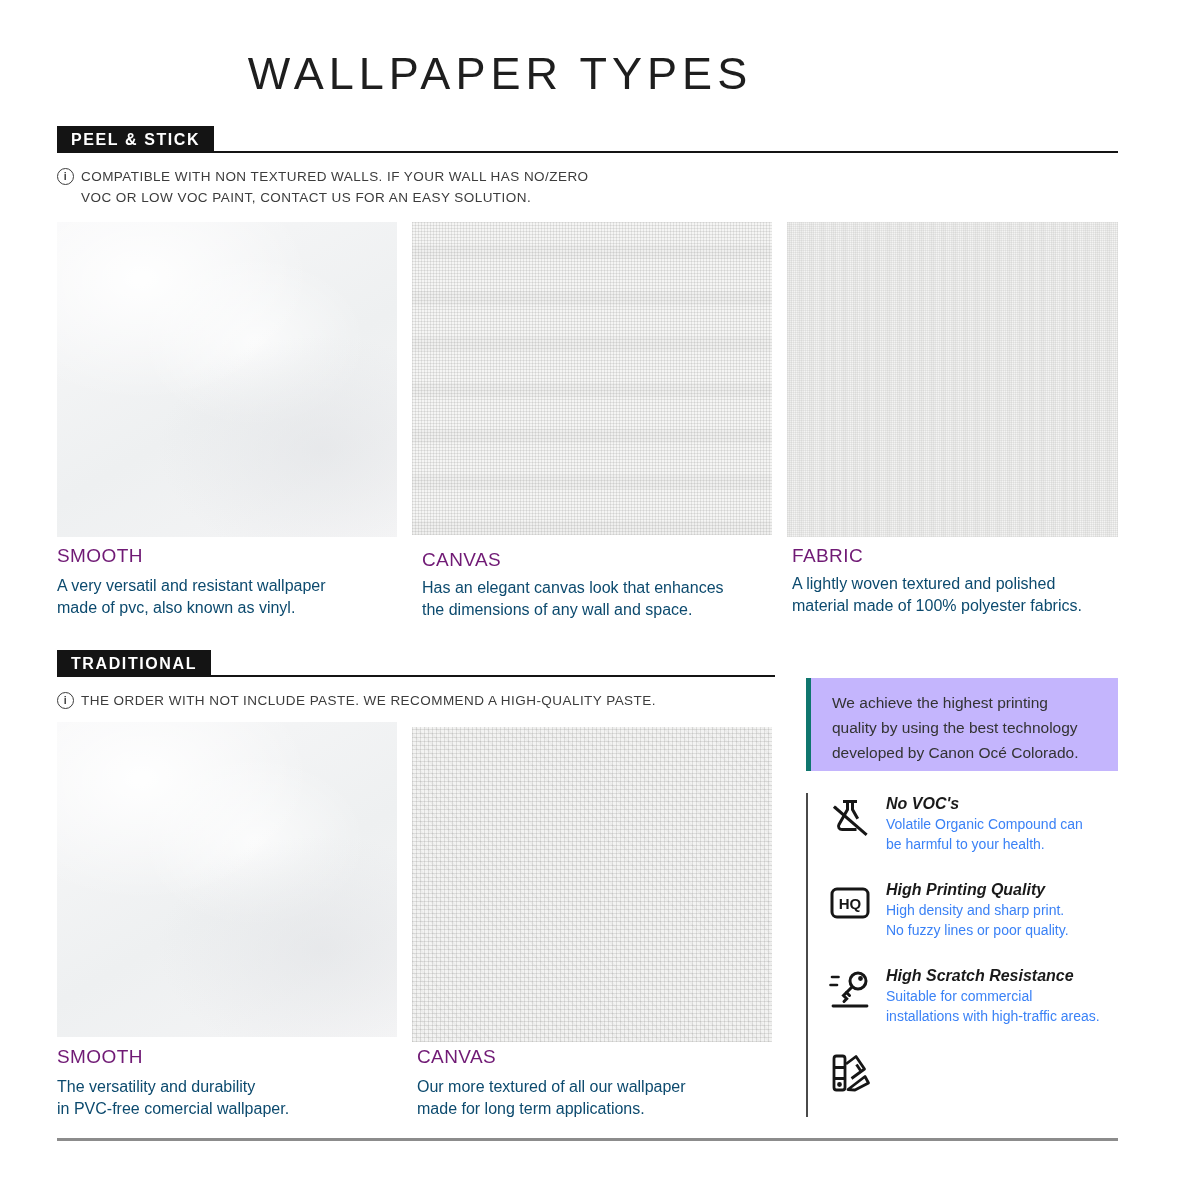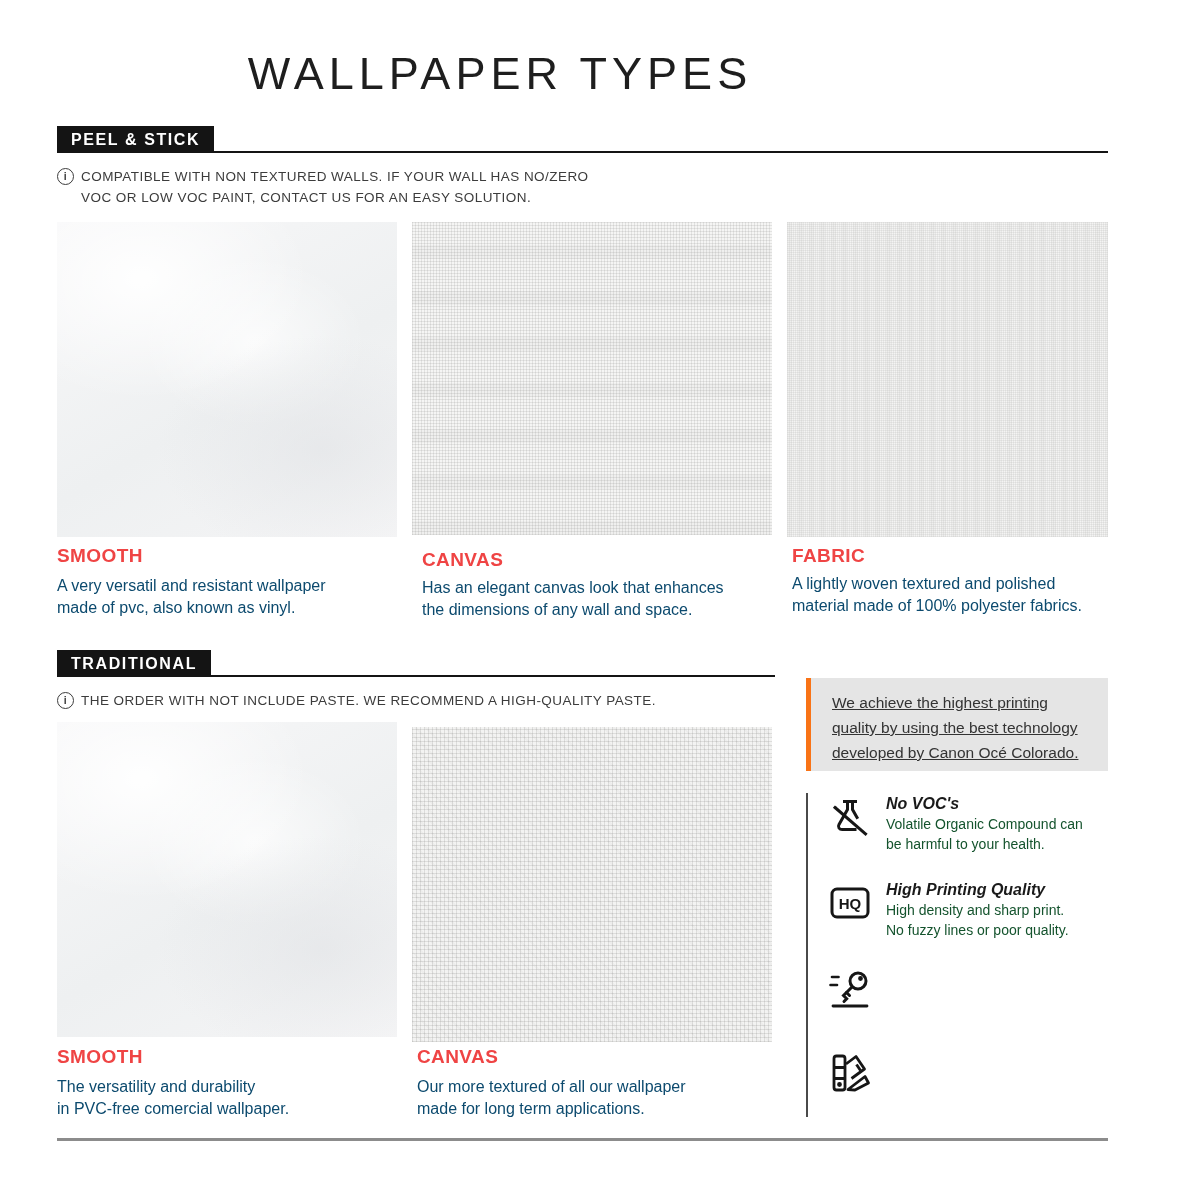--- a/index.html
+++ b/index.html
@@ -1,17 +1,17 @@
 <!DOCTYPE html>
 <html><head>
 <meta charset="utf-8">
 <style>
   html,body{margin:0;padding:0;background:#fff;}
   .canvas{position:relative;width:1108px;height:1200px;background:#ffffff;
-          font-family:"Liberation Sans",sans-serif;color:#1d1d1d;overflow:hidden;}
+          font-family:"Liberation Sans",sans-serif;color:#1d1d1d;overflow:hidden;padding-left:10px;}
 
   .title{position:absolute;left:0;top:48px;width:1000px;text-align:center;
          font-size:45px;font-weight:400;letter-spacing:5px;color:#1e1e1e;}
 
   .sec-rule{position:absolute;height:2px;background:#141414;}
   .sec-box{position:absolute;background:#141414;color:#ffffff;font-size:16px;font-weight:700;
            letter-spacing:1.6px;height:27px;line-height:27px;padding:0 14px;}
 
   .note{position:absolute;display:flex;align-items:flex-start;
         font-size:13.5px;letter-spacing:.45px;color:#3c3c3c;line-height:21px;}
@@ -30,33 +30,33 @@
       repeating-linear-gradient(0deg, rgba(0,0,0,.022) 0 14px, rgba(0,0,0,0) 14px 46px);}
   .tex-fabric{background-color:#f4f4f3;background-image:
       repeating-linear-gradient(0deg, rgba(130,130,128,.11) 0 1px, rgba(0,0,0,0) 1px 2px),
       repeating-linear-gradient(90deg, rgba(130,130,128,.11) 0 1px, rgba(0,0,0,0) 1px 2px),
       repeating-linear-gradient(90deg, rgba(0,0,0,.018) 0 5px, rgba(0,0,0,0) 5px 11px);}
   .tex-canvas-rough{background-color:#f3f3f2;background-image:
       repeating-linear-gradient(0deg, rgba(110,110,108,.17) 0 1px, rgba(0,0,0,0) 1px 4px),
       repeating-linear-gradient(90deg, rgba(110,110,108,.17) 0 1px, rgba(0,0,0,0) 1px 4px),
       repeating-linear-gradient(45deg, rgba(0,0,0,.022) 0 2px, rgba(0,0,0,0) 2px 7px);}
 
-  .sw-name{position:absolute;font-size:19px;font-weight:700;letter-spacing:.4px;color:#ef4444;}
+  .sw-name{position:absolute;font-size:19px;font-weight:400;letter-spacing:.4px;color:#701a75;}
   .sw-desc{position:absolute;font-size:16px;color:#0c4a6e;line-height:22px;}
 
   .quote{position:absolute;left:806px;top:678px;width:342px;height:93px;
-         background:#e5e5e5;border-left:5px solid #f97316;box-sizing:border-box;
-         padding:12px 14px 0 21px;font-size:15.5px;line-height:25px;color:#333333;text-decoration:underline;}
+         background:#c4b5fd;border-left:5px solid #0f766e;box-sizing:border-box;
+         padding:12px 14px 0 21px;font-size:15.5px;line-height:25px;color:#333333;}
 
   .feat-rule{position:absolute;left:806px;top:793px;width:2px;height:324px;background:#4a4a4a;}
   .feat{position:absolute;left:828px;width:330px;display:flex;align-items:flex-start;}
   .feat .f-ic{flex:0 0 46px;margin-top:1px;}
   .feat .f-tx{margin-left:12px;}
   .f-title{font-size:16px;font-weight:700;color:#1a1a1a;line-height:21px;font-style:italic;}
-  .f-desc{font-size:14px;color:#14532d;line-height:20px;}
+  .f-desc{font-size:14px;color:#3b82f6;line-height:20px;}
 
   .bottom-rule{position:absolute;left:57px;top:1138px;width:1091px;height:3px;background:#8c8c8c;}
 
   svg.icon{display:block;}
   svg.icon *{vector-effect:non-scaling-stroke;}
 </style>
 </head>
 <body>
 
 <div class="canvas">
@@ -166,20 +166,27 @@
       <svg class="icon" width="44" height="46" viewBox="0 0 44 46" fill="none" stroke="#161616" stroke-width="3" stroke-linecap="round">
         <circle cx="30" cy="15" r="8"></circle>
         <circle cx="32.5" cy="12.5" r="1.2" fill="#161616" stroke-width="2.4"></circle>
         <path d="M24 21 15.5 29.5l3.2 3.2-2.7 2.8"></path>
         <path d="M18.5 26.5l3 3"></path>
         <path d="M4 11h6.5" stroke-width="2.6"></path>
         <path d="M2.5 19h6.5" stroke-width="2.6"></path>
         <path d="M5 40h34" stroke-width="2.8"></path>
       </svg>
     </span>
+    <span class="f-tx">
+      <div class="f-title">High Scratch Resistance</div>
+      <div class="f-desc">
+        <span>Suitable for commercial</span><br>
+        <span>installations with high-traffic areas.</span>
+      </div>
+    </span>
   </div>
 
   <div class="feat" style="top:1050px;">
     <span class="f-ic">
       <svg class="icon" width="44" height="46" viewBox="0 0 44 46" fill="none" stroke="#161616" stroke-width="2.8" stroke-linejoin="round">
         <rect x="6" y="5" width="11" height="34" rx="2.5"></rect>
         <path d="M6 16.5h11M6 27.5h11"></path>
         <circle cx="11.5" cy="33.5" r="1" fill="#161616"></circle>
         <path d="M18 13 28 5.5l8.5 12.5-13 9.5"></path>
         <path d="M20 38.5 37 25.5l3.5 6.5-13.5 7z"></path>

